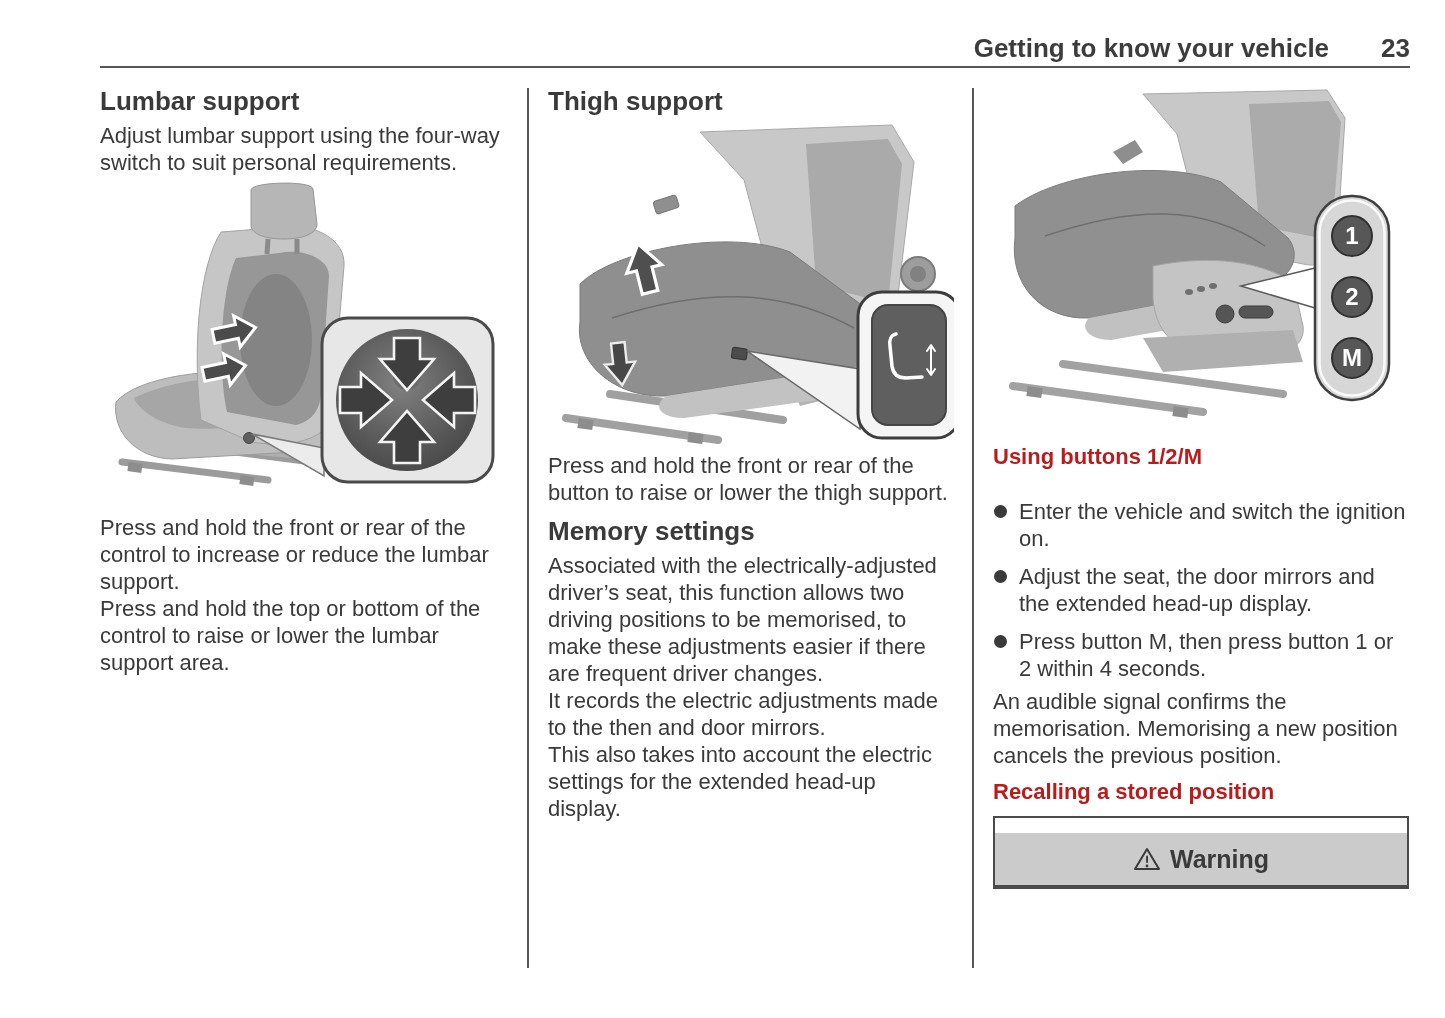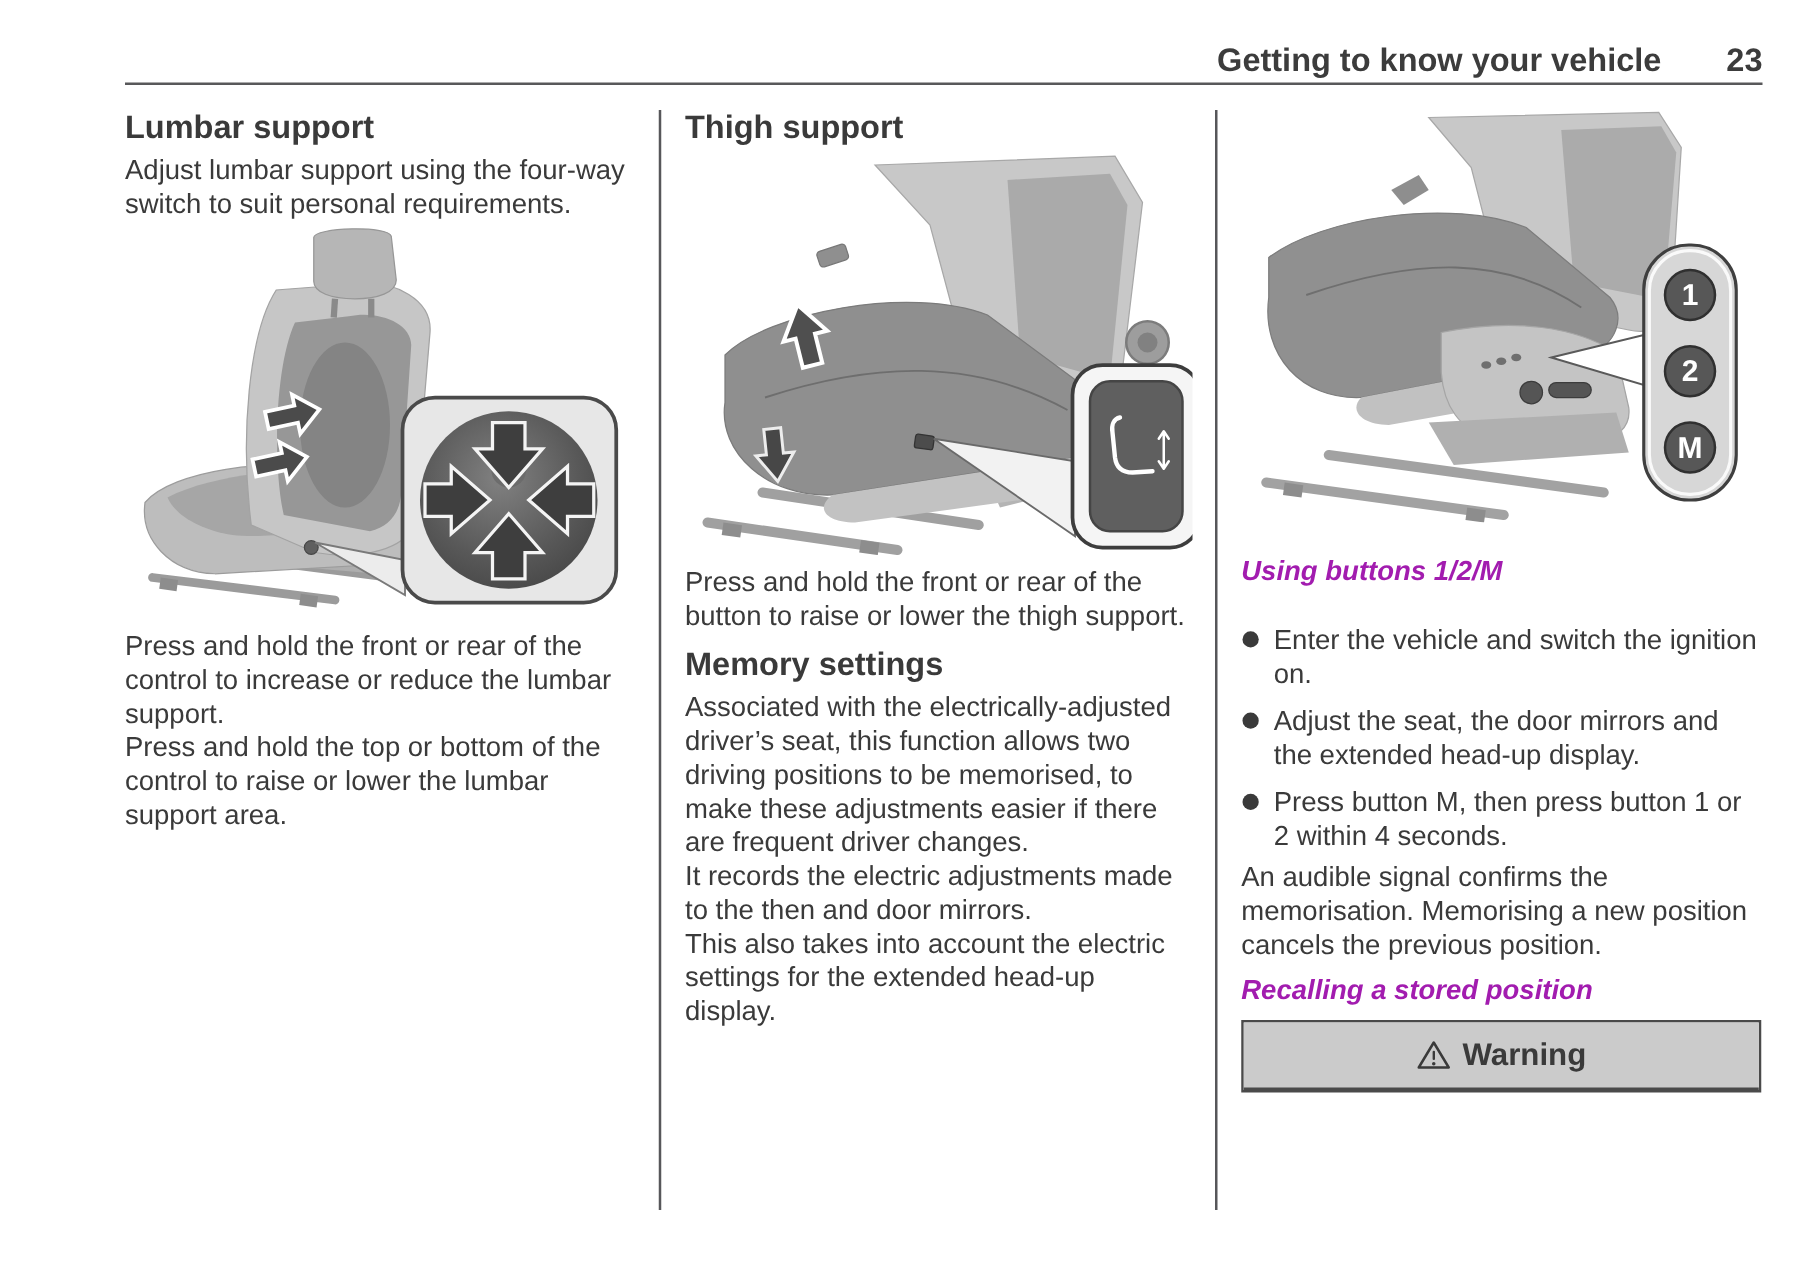--- a/index.html
+++ b/index.html
@@ -17,42 +17,42 @@
   
   .vdiv{position:absolute;top:88px;height:880px;width:2px;background:#57575a;}
   .vdiv.d1{left:527px;}
   .vdiv.d2{left:972px;}
   
   .col{position:absolute;top:86px;}
   #col1{left:100px;width:406px;}
   #col2{left:548px;width:406px;}
   #col3{left:993px;width:416px;}
   h2{font-size:26px;line-height:30px;font-weight:bold;margin:0 0 6px 0;color:#3a3a3a;}
-  h3{font-size:22px;line-height:26px;font-weight:bold;margin:0;color:#a21caf;font-style:italic;}
+  h3{font-size:22px;line-height:26px;font-weight:bold;margin:0;color:#b91c1c;}
   p.body{font-size:22px;line-height:27px;margin:0;color:#3a3a3a;}
   #col1 .illus{display:block;margin-top:4px;}
-  #col1 .after-illus{margin-top:13px;}
+  #col1 .after-illus{margin-top:24px;}
   #col2 .illus{display:block;margin-top:4px;}
   #col2 .after-illus{margin-top:8px;}
   #col2 h2.mem{margin-top:10px;}
   #col2 .memtext{margin-top:2px;}
   #col3 .illus{display:block;margin-top:0;}
   #col3 h3.using{margin-top:26px;}
   .bullets{list-style:none;margin:28px 0 0 0;padding:0;}
   .bullets li{position:relative;padding-left:26px;margin:0 0 11px 0;font-size:22px;line-height:27px;}
   .bullets li:last-child{margin-bottom:0;}
   .bullet-dot{position:absolute;left:1px;top:7px;width:13px;height:13px;border-radius:50%;background:#3a3a3a;}
   #col3 .audible{margin-top:6px;}
   #col3 h3.recall{margin-top:10px;}
   
   .warn{margin-top:11px;border:2px solid #4a4a4a;background:#ffffff;}
   .warn-head{
     height:52px;background:#cbcbcb;border-bottom:2px solid #4a4a4a;
     display:flex;align-items:center;justify-content:center;gap:9px;
-    font-size:25px;font-weight:bold;color:#3a3a3a;
+    font-size:25px;font-weight:bold;color:#3a3a3a;margin-top:15px;
   }
   .warn-body{padding:9px 12px 15px 12px;font-size:22px;line-height:27px;color:#3a3a3a;}
   svg text{font-family:"Liberation Sans", sans-serif;}
 </style>
 </head>
 <body>
 
 <div class="page">
 
   <div class="header-row">

